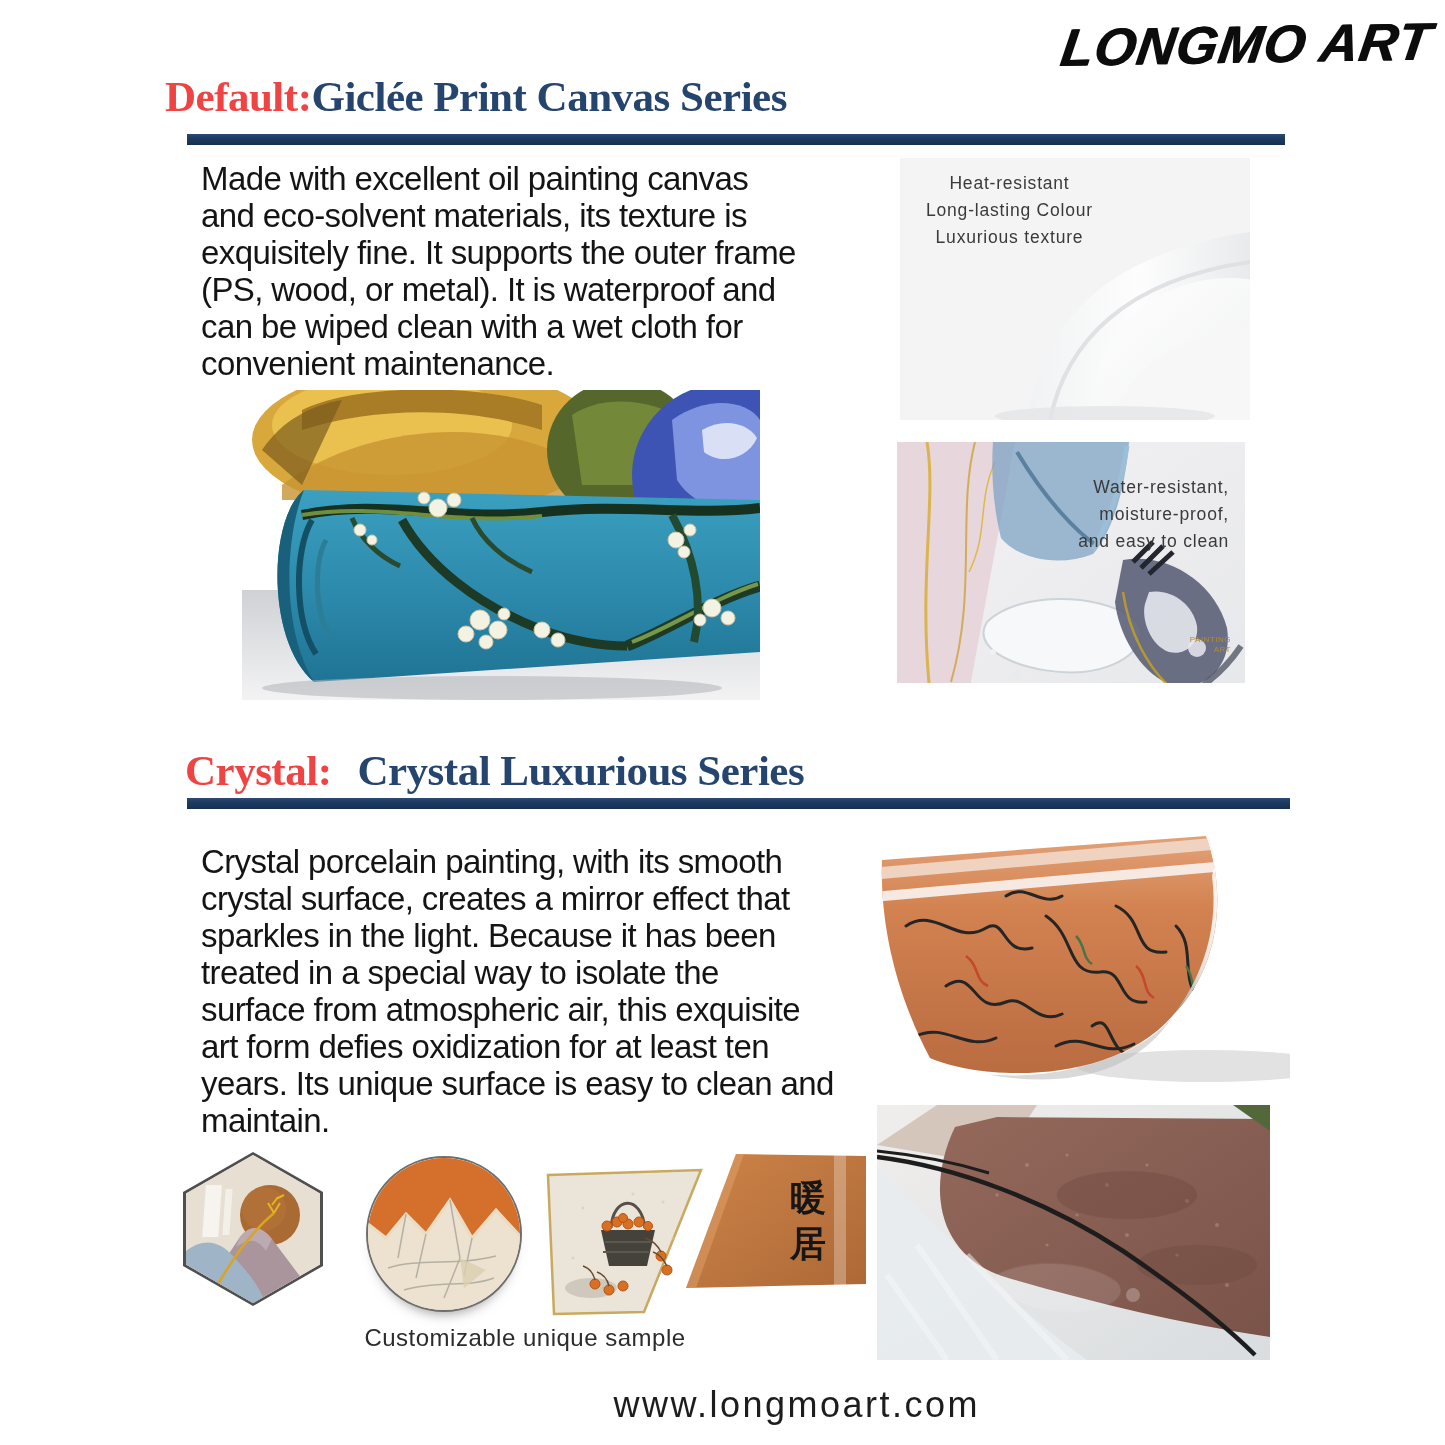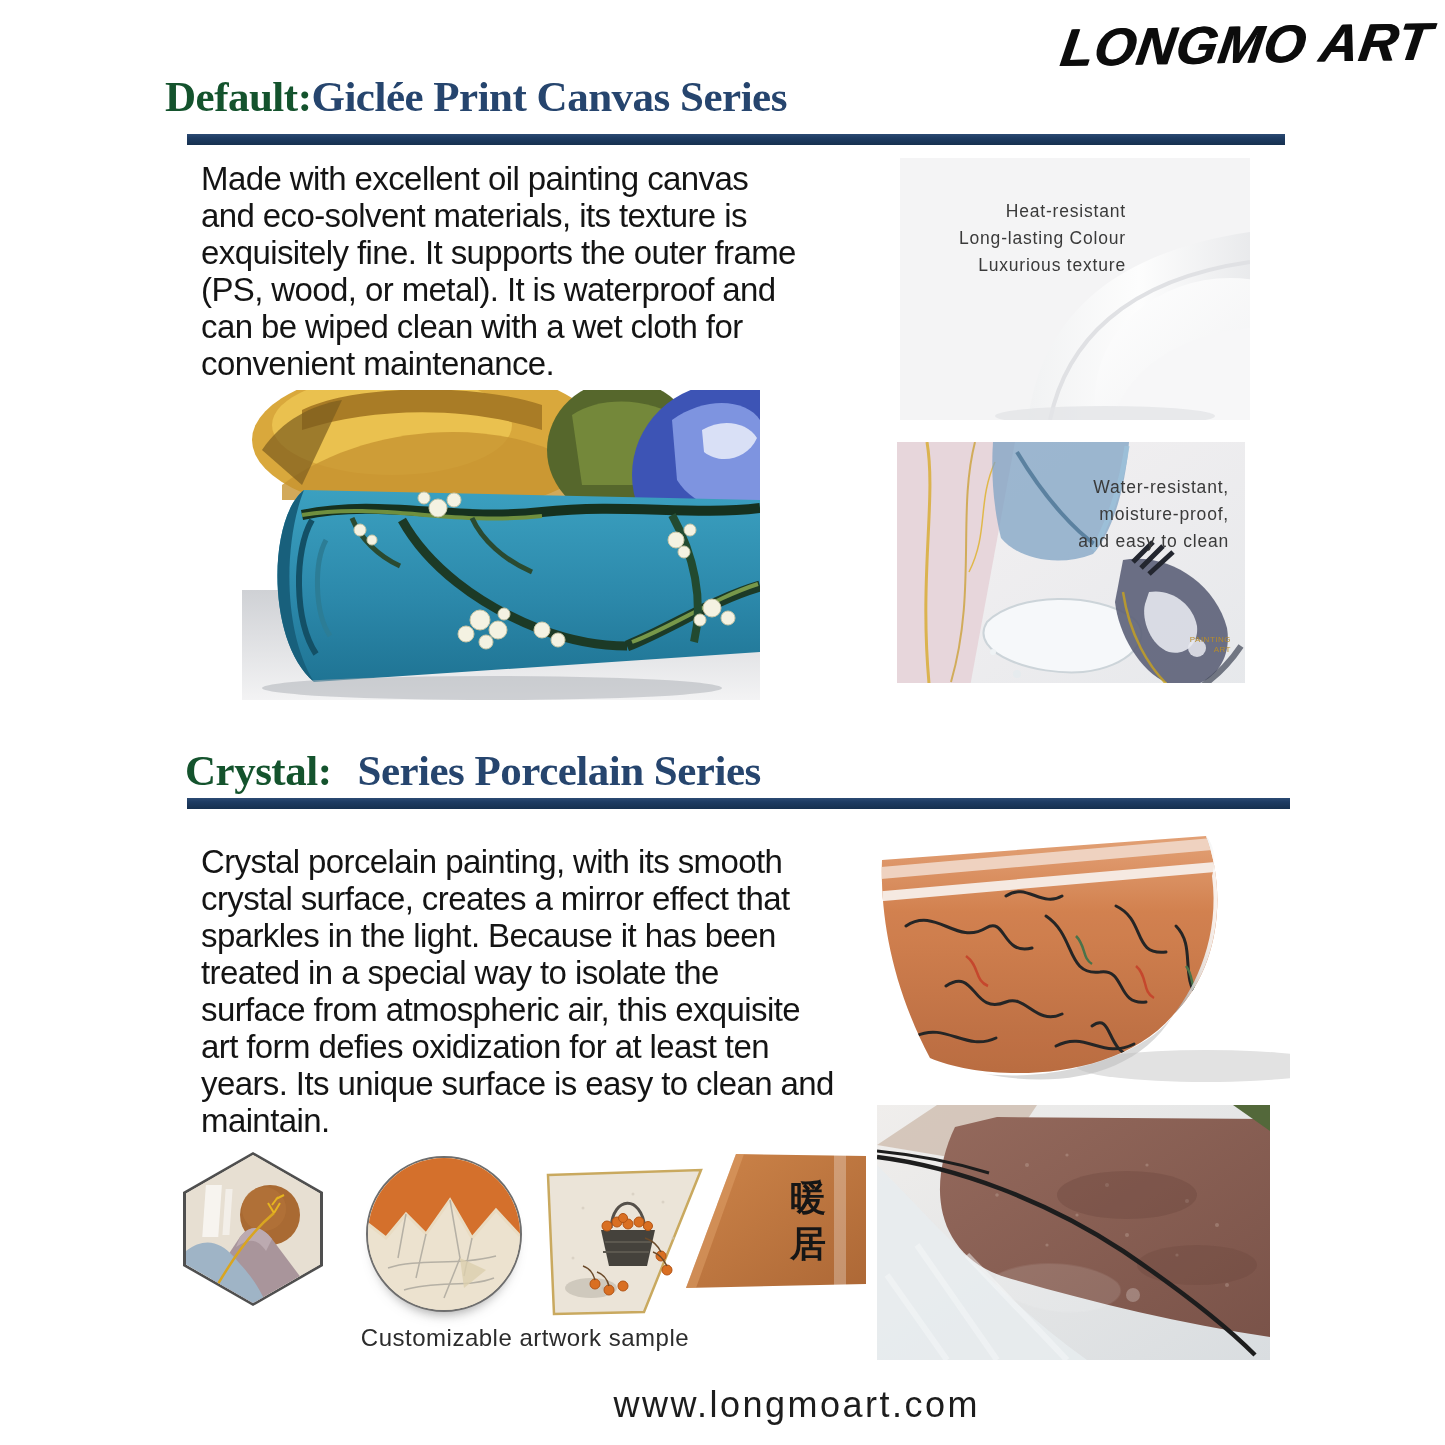--- a/index.html
+++ b/index.html
@@ -9,41 +9,41 @@
 
   
   .logo{left:1048px;top:14px;width:382px;height:72px;text-align:right;
         font-family:"Liberation Sans",sans-serif;font-style:italic;font-weight:900;
         font-size:53px;letter-spacing:1px;color:#0c0c0c;transform:skewX(-9deg) rotate(-1deg);
         text-shadow:1px 0 0 #0c0c0c;white-space:nowrap;}
 
   
   .heading{font-family:"Liberation Serif",serif;font-weight:700;font-size:43px;
            letter-spacing:-0.5px;white-space:nowrap;}
-  .heading .pfx{color:#14532d;}
+  .heading .pfx{color:#ef4444;}
   .heading .ttl{color:#26456e;margin-left:0;}
   .h1{left:165px;top:72px;}
   .h2{left:185px;top:746px;}
   .h2 .ttl{margin-left:26px;}
 
   .rule{background:linear-gradient(#2c4a73,#1e3c63 35%,#16304f);}
   .rule1{left:187px;top:134px;width:1098px;height:11px;}
   .rule2{left:187px;top:798px;width:1103px;height:11px;}
 
   .para{color:#141414;font-size:33px;line-height:37px;letter-spacing:-0.6px;
         white-space:pre-line;}
   .p1{left:201px;top:160px;width:760px;}
   .p2{left:201px;top:843px;width:790px;}
 
   .photo{overflow:hidden;}
   .photo svg{display:block;}
 
   .overlay-caption{position:absolute;color:#3a3a3a;font-size:17.5px;line-height:27px;
         letter-spacing:0.8px;white-space:pre-line;}
-  .cap-left{left:26px;top:40px;text-align:right;margin-left:33px;}
+  .cap-left{left:26px;top:12px;text-align:center;}
   .cap-right{right:16px;top:32px;text-align:right;}
   .watermark{position:absolute;right:14px;bottom:28px;color:#b78c2a;font-size:8px;
         line-height:10px;text-align:right;white-space:pre-line;letter-spacing:0.5px;}
 
   
   .hexa-outer{left:183px;top:1152px;width:140px;height:154px;background:#4f4f4f;
         clip-path:polygon(50% 0,100% 26%,100% 74%,50% 100%,0 74%,0 26%);}
   .hexa-inner{position:absolute;left:3px;top:3px;width:134px;height:148px;background:#e7dfd2;
         clip-path:polygon(50% 0,100% 26%,100% 74%,50% 100%,0 74%,0 26%);}
   .round-art{left:366px;top:1156px;width:152px;height:152px;border-radius:50%;
@@ -199,21 +199,21 @@
       <path d="M296,250 C316,238 332,222 344,204" stroke="#3f4456" stroke-width="6" fill="none" opacity="0.7"></path>
     </svg>
     <div class="overlay-caption cap-right">Water-resistant,
 moisture-proof,
 and easy to clean</div>
     <div class="watermark">PAINTING
 ART</div>
   </div>
 
   <div class="abs heading h2">
-    <span class="pfx">Crystal:</span><span class="ttl">Series Porcelain Series</span>
+    <span class="pfx">Crystal:</span><span class="ttl">Crystal Luxurious Series</span>
   </div>
   <div class="abs rule rule2"></div>
 
   <div class="abs para p2">Crystal porcelain painting, with its smooth
 crystal surface, creates a mirror effect that
 sparkles in the light. Because it has been
 treated in a special way to isolate the
 surface from atmospheric air, this exquisite
 art form defies oxidization for at least ten
 years. Its unique surface is easy to clean and
@@ -388,17 +388,17 @@
           <stop offset="1" stop-color="#ad6836"></stop>
       </linearGradient>
     </defs>
     <polygon points="52,2 182,4 182,132 2,136" fill="url(#terra)"></polygon>
     <polygon points="52,2 60,2 12,136 2,136" fill="#e0a269" opacity="0.5"></polygon>
     <polygon points="150,3 162,3 162,133 150,133" fill="#ffffff" opacity="0.28"></polygon>
     <text x="124" y="58" font-size="36" font-weight="bold" fill="#161616" font-family="'DejaVu Sans',sans-serif" text-anchor="middle">暖</text>
     <text x="124" y="104" font-size="36" font-weight="bold" fill="#161616" font-family="'DejaVu Sans',sans-serif" text-anchor="middle">居</text>
   </svg>
 
-  <div class="abs artwork-caption">Customizable artwork sample</div>
+  <div class="abs artwork-caption">Customizable unique sample</div>
 
   <div class="abs footer">www.longmoart.com</div>
 
 </div>
 
 </body></html>

